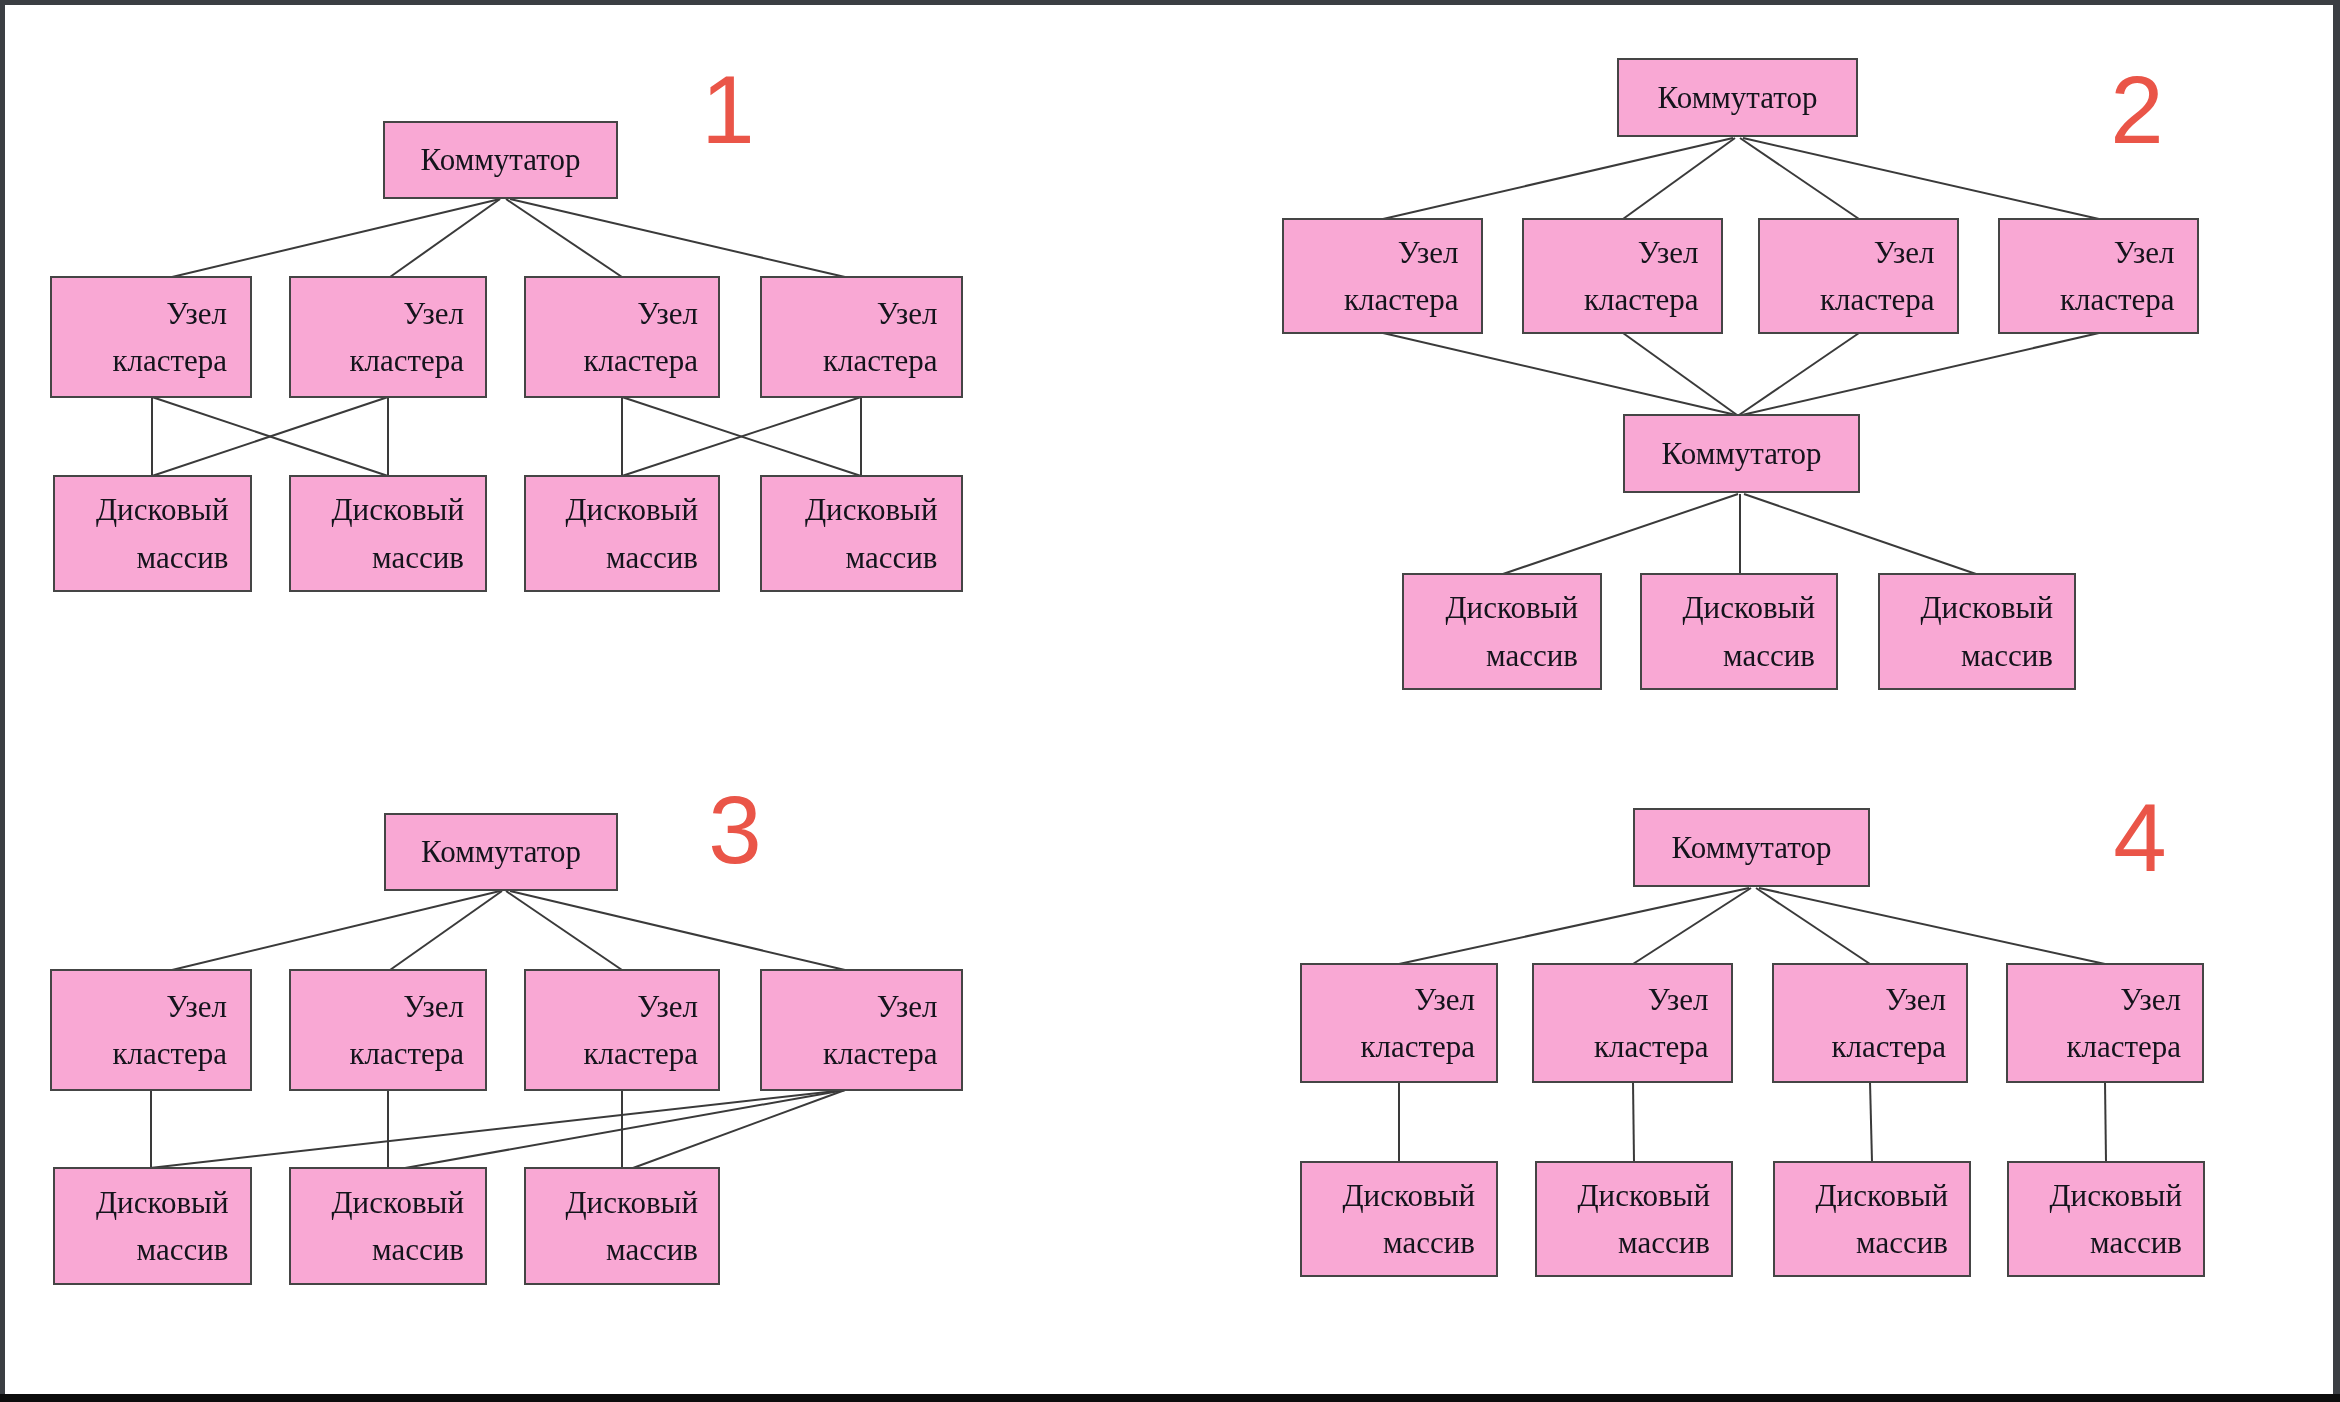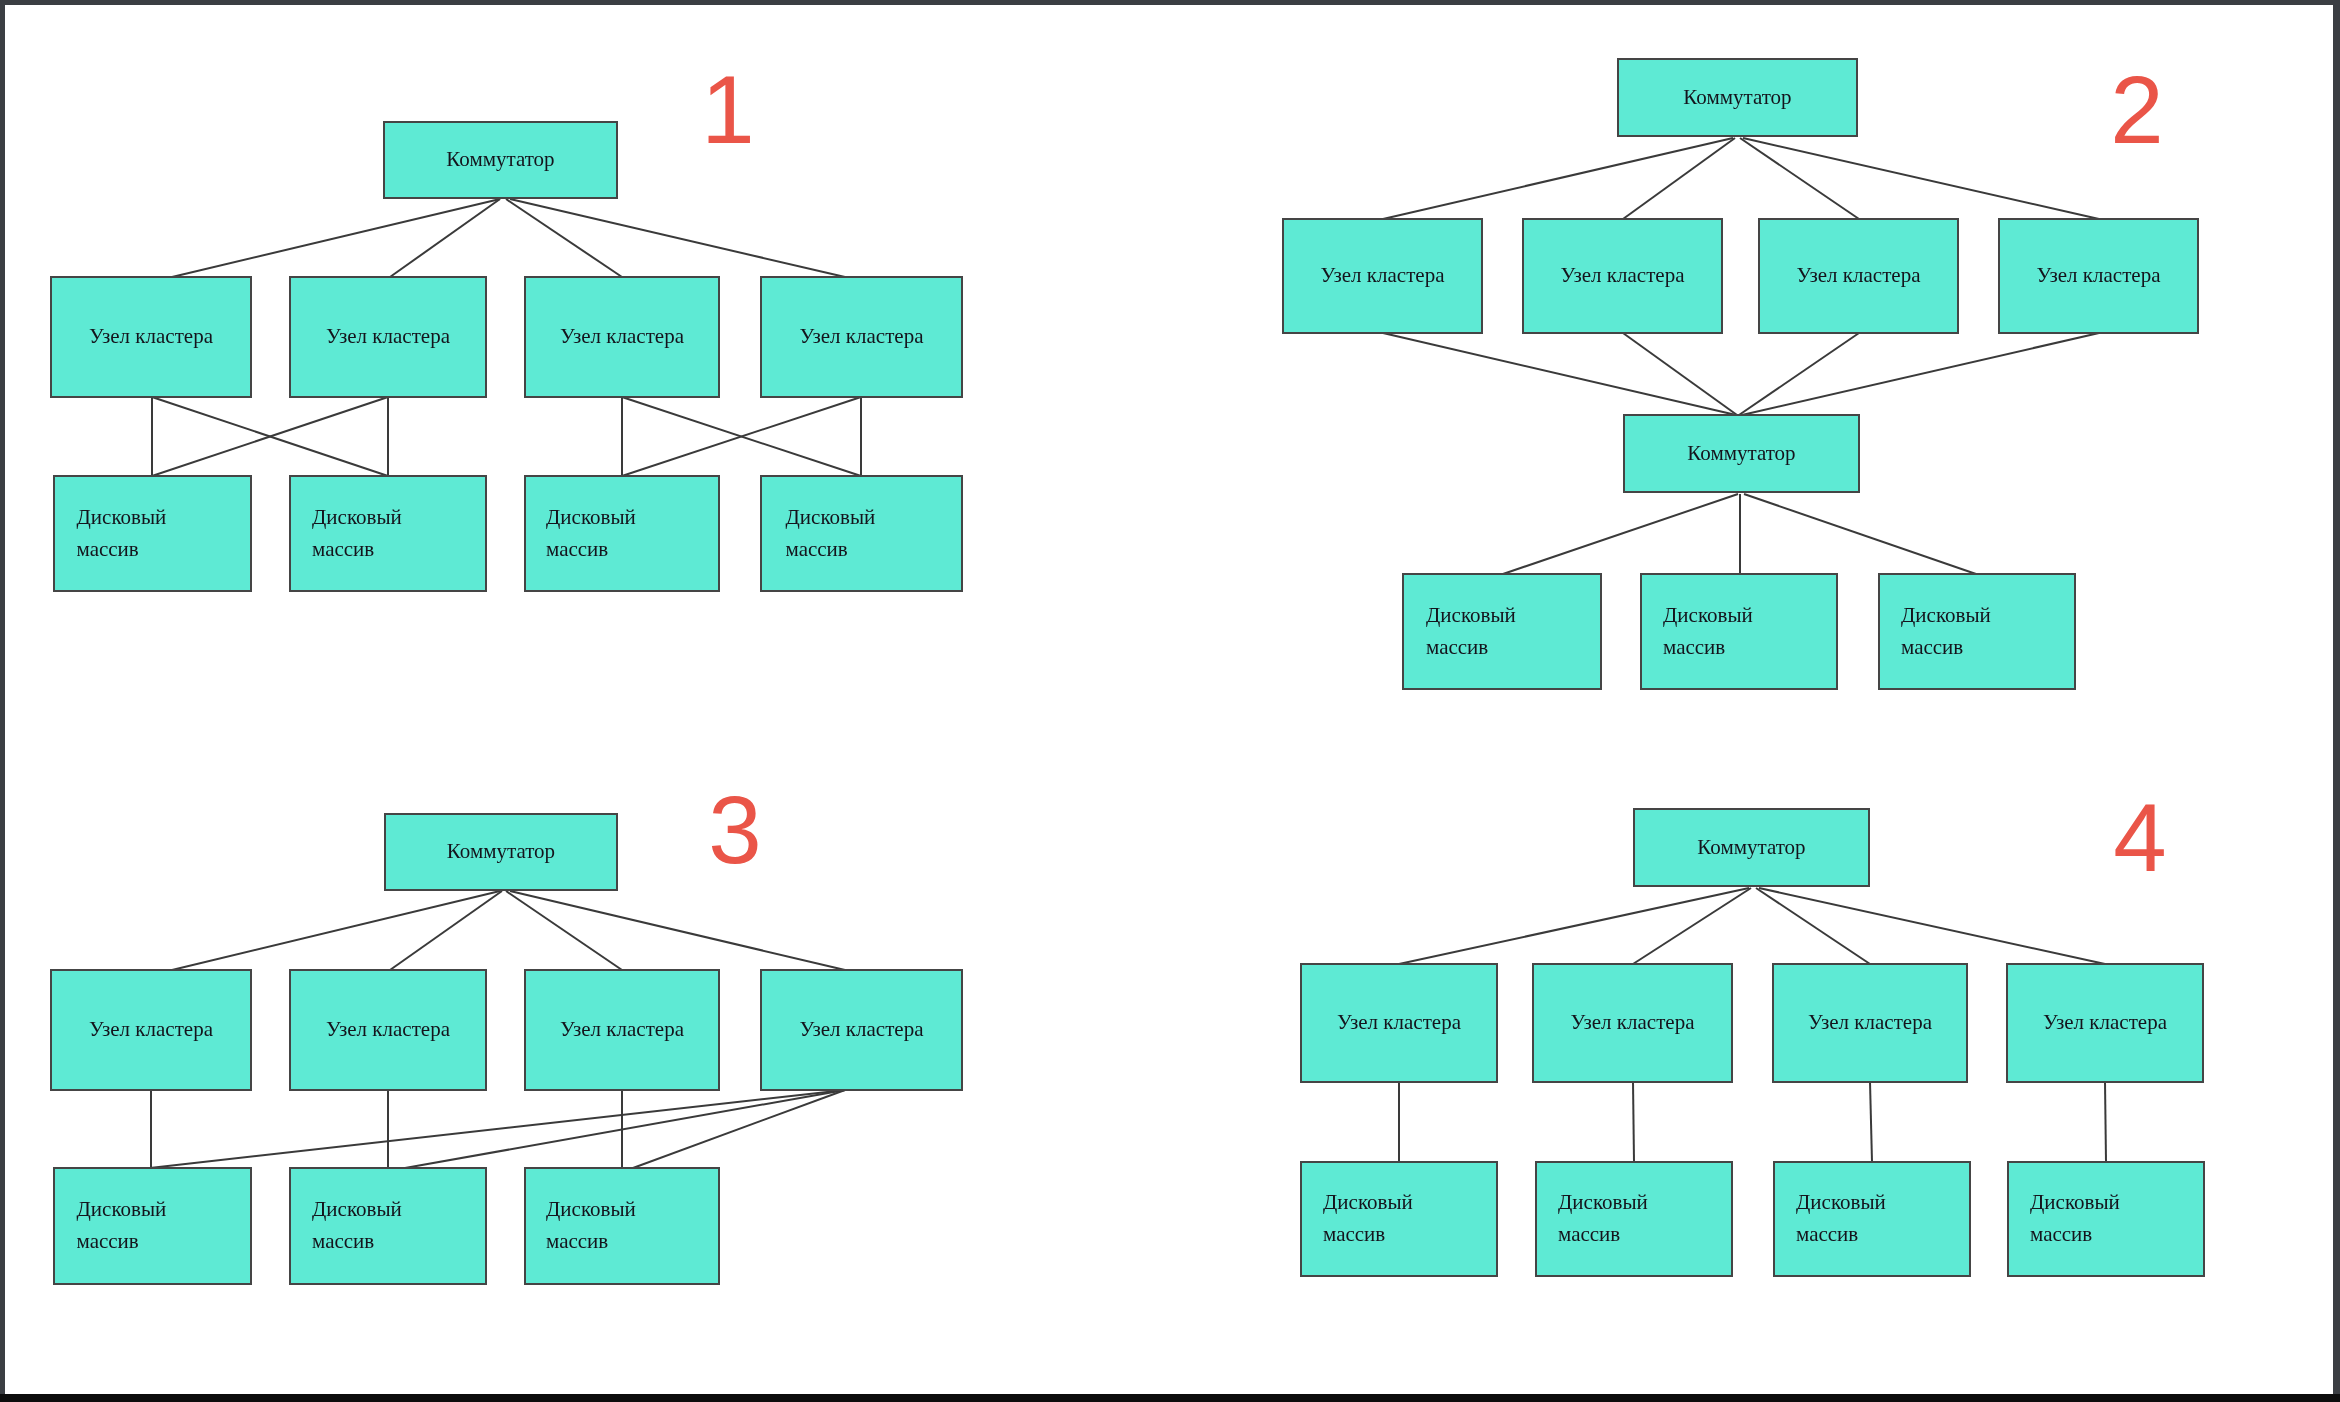--- a/index.html
+++ b/index.html
@@ -28,29 +28,29 @@
     width: 2340px; height: 1402px;
     pointer-events: none;
   }
   svg.connectors line {
     stroke: #3a3a3a;
     stroke-width: 2;
   }
 
   .box {
     position: absolute;
-    background: #5eead4;
+    background: #f9a8d4;
     border: 2px solid #454545;
     box-sizing: border-box;
     display: flex;
     align-items: center;
     justify-content: center;
-    text-align: left;
+    text-align: right;
     color: #14141c;
-    font-size: 21px;
+    font-size: 31px;
     line-height: 1.52;
   }
   .box .lbl {
     display: block;
     max-width: 152px;
   }
   .box.switch .lbl {
     max-width: none;
     white-space: nowrap;
   }

